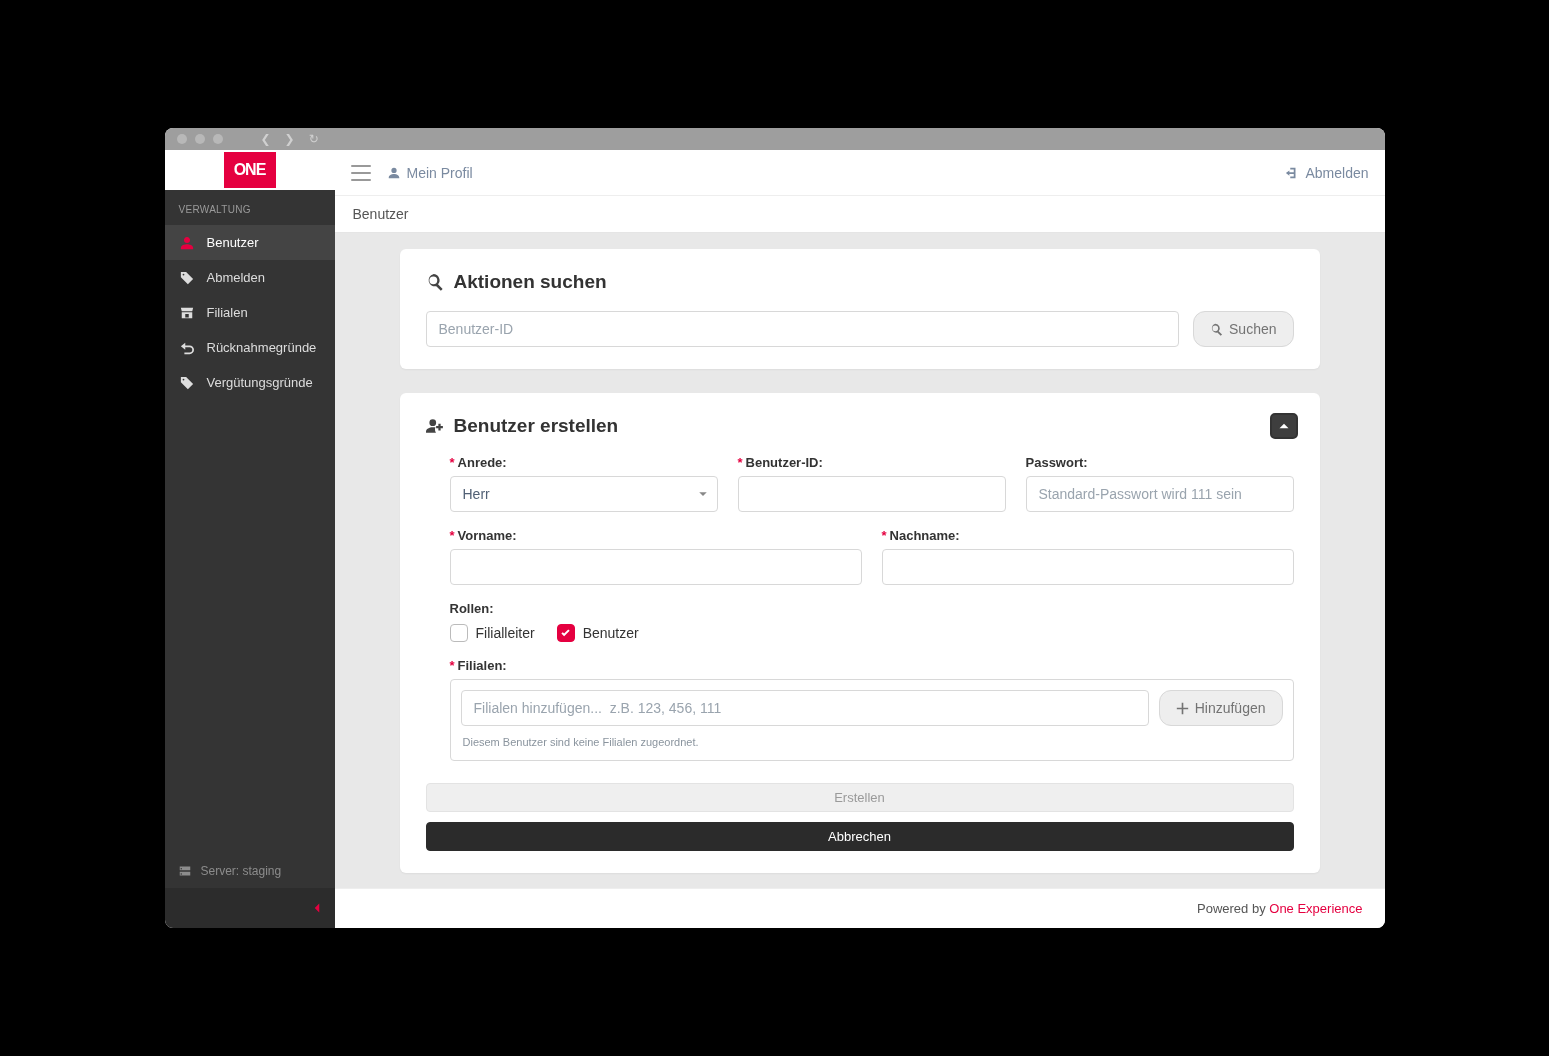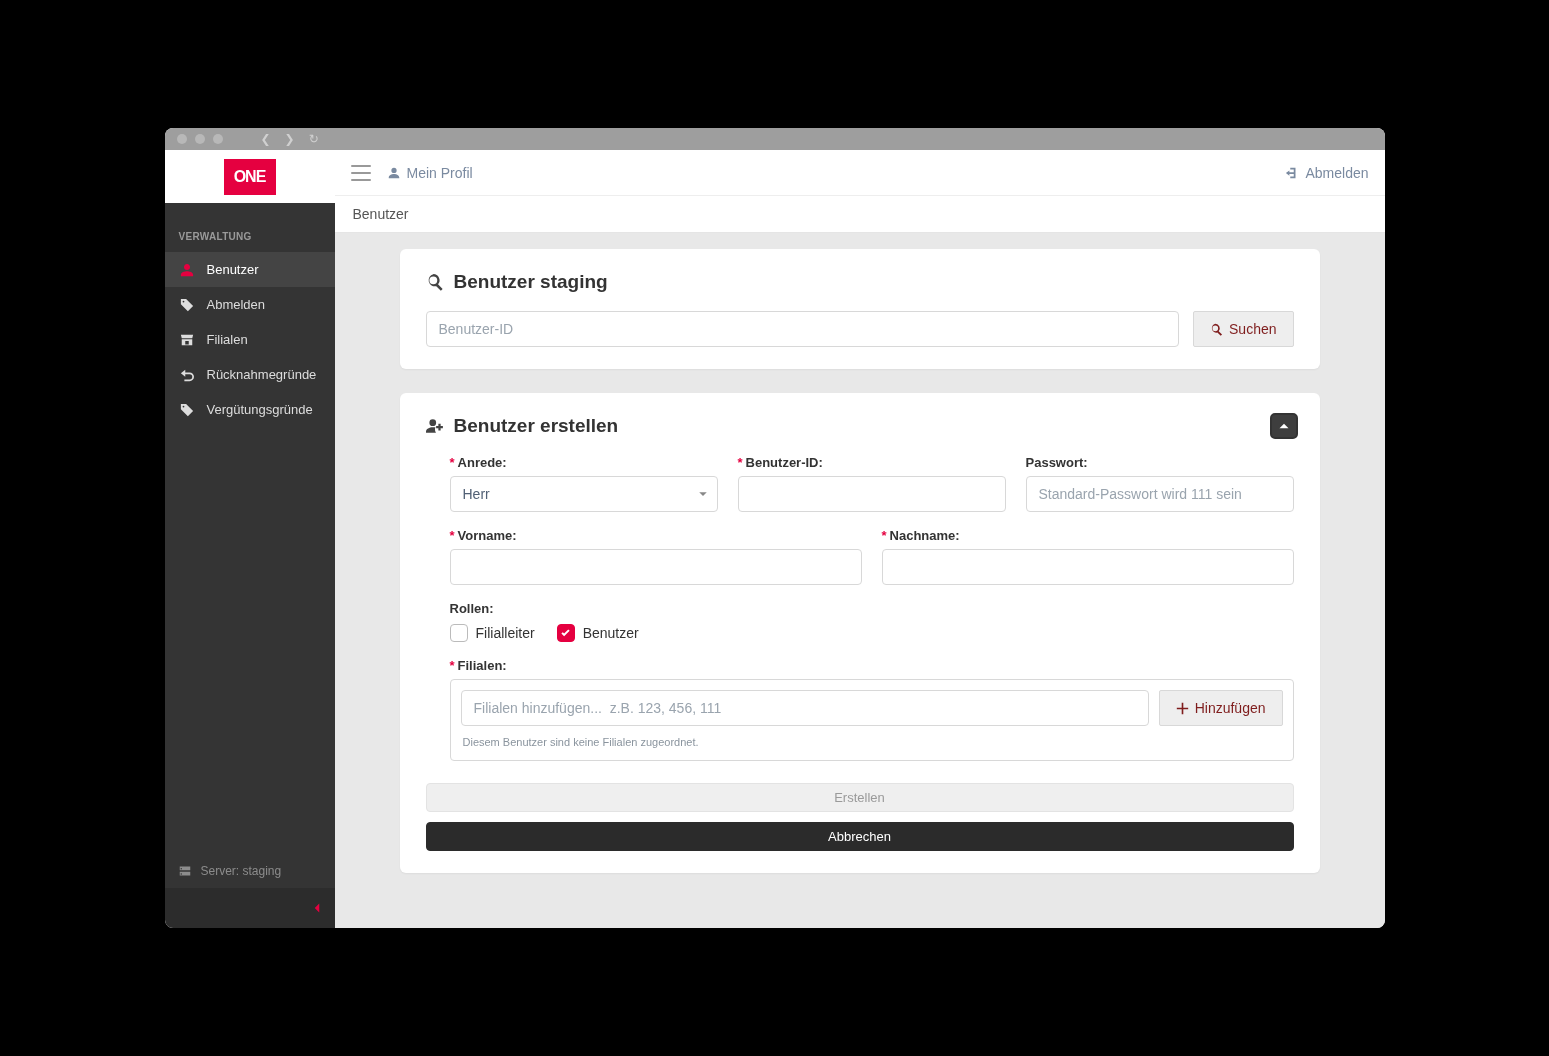--- a/index.html
+++ b/index.html
@@ -4,23 +4,23 @@
 <style>
 * { box-sizing: border-box; margin: 0; padding: 0; }
 body { background: #000; font-family: -apple-system, "Segoe UI", "Helvetica Neue", Arial, sans-serif; width: 1549px; height: 1056px; display: flex; align-items: center; justify-content: center; }
 .window { width: 1220px; height: 800px; background: #fff; border-radius: 8px; overflow: hidden; display: flex; flex-direction: column; box-shadow: 0 10px 40px rgba(0,0,0,0.5); }
 .titlebar { height: 22px; background: #9e9e9e; display: flex; align-items: center; padding: 0 12px; gap: 8px; }
 .tldot { width: 10px; height: 10px; border-radius: 50%; background: #b8b8b8; }
 .tlnav { margin-left: 30px; display: flex; gap: 14px; color: #d0d0d0; font-size: 12px; }
 .tlnav span { cursor: default; }
 .app { flex: 1; display: flex; min-height: 0; }
 .sidebar { width: 170px; background: #343434; color: #c9c9c9; display: flex; flex-direction: column; position: relative; }
-.logo { height: 53px; background: #fff; display: flex; align-items: center; justify-content: center; }
+.logo { height: 40px; background: #fff; display: flex; align-items: center; justify-content: center; }
 .logo-badge { width: 52px; height: 36px; background: #e50040; color: #fff; display: flex; align-items: center; justify-content: center; font-weight: 900; font-size: 16px; letter-spacing: -1px; font-family: Impact, "Arial Black", sans-serif; }
-.nav-section-label { font-size: 10px; font-weight: 700; color: #9a9a9a; padding: 28px 14px 10px; letter-spacing: 0.3px; }
+.nav-section-label { font-size: 10px; font-weight: 400; color: #9a9a9a; padding: 14px 14px 10px; letter-spacing: 0.3px; }
 .nav-item { display: flex; align-items: center; gap: 12px; padding: 10px 14px; font-size: 13px; color: #ddd; cursor: pointer; }
 .nav-item.active { background: #444; color: #fff; }
 .nav-item.active .nav-icon { color: #e50040; }
 .nav-icon { width: 16px; display: inline-flex; justify-content: center; }
 .nav-icon svg { width: 14px; height: 14px; fill: currentColor; }
 .sidebar-spacer { flex: 1; }
 .server-line { display: flex; align-items: center; gap: 10px; padding: 10px 14px; font-size: 12px; color: #8c8c8c; }
 .server-line svg { width: 12px; height: 12px; fill: currentColor; }
 .collapse-bar { height: 40px; display: flex; align-items: center; justify-content: flex-end; padding-right: 12px; background: #2c2c2c; }
 .collapse-bar svg { width: 12px; height: 12px; fill: #e50040; }
@@ -35,21 +35,21 @@
 .content { flex: 1; background: #e8e8e8; overflow: auto; padding: 16px 24px 40px; }
 .card { background: #fff; border-radius: 6px; margin: 0 auto 24px; max-width: 920px; padding: 22px 26px; box-shadow: 0 1px 2px rgba(0,0,0,0.05); position: relative; }
 .card-title { display: flex; align-items: center; gap: 10px; font-size: 19px; font-weight: 700; color: #333; margin-bottom: 18px; }
 .card-title svg { width: 18px; height: 18px; fill: #444; }
 .collapse-toggle { position: absolute; right: 22px; top: 20px; width: 28px; height: 26px; border: 2px solid #333; border-radius: 5px; background: #3e3e3e; display: flex; align-items: center; justify-content: center; cursor: pointer; }
 .collapse-toggle svg { width: 12px; height: 12px; fill: #fff; }
 .input-row { display: flex; gap: 14px; }
 .input-row .text-input { flex: 1; }
 .text-input, .select-input { height: 36px; border: 1px solid #d8d8d8; border-radius: 4px; padding: 0 12px; font-size: 14px; color: #333; width: 100%; background: #fff; }
 .text-input::placeholder { color: #9aa4ae; }
-.btn { height: 36px; padding: 0 16px; border-radius: 2px; font-size: 14px; cursor: pointer; display: inline-flex; align-items: center; gap: 6px; border: 1px solid #d8d8d8; background: #eee; color: #7f1d1d; }
+.btn { height: 36px; padding: 0 16px; border-radius: 12px; font-size: 14px; cursor: pointer; display: inline-flex; align-items: center; gap: 6px; border: 1px solid #d8d8d8; background: #eee; color: #737373; }
 .btn svg { width: 13px; height: 13px; fill: currentColor; }
 .form-grid { display: grid; grid-template-columns: repeat(6, 1fr); gap: 16px 20px; margin-left: 24px; }
 .field { display: flex; flex-direction: column; gap: 6px; }
 .field.col2 { grid-column: span 2; }
 .field.col3 { grid-column: span 3; }
 .field.col6 { grid-column: span 6; }
 .field-label { font-size: 13px; font-weight: 700; color: #333; }
 .req { color: #e50040; margin-right: 3px; }
 .select-wrap { position: relative; border-radius: 8px; }
 .select-wrap .text-input { padding-right: 28px; color: #516075; }
@@ -170,21 +170,21 @@
 
       <div class="breadcrumb">Benutzer</div>
 
       <div class="content">
 
         <div class="card">
           <div class="card-title">
             <svg viewBox="0 0 16 16">
                 <path d="M6.5 1a5.5 5.5 0 014.2 9.1l4.1 4.1-1.6 1.6-4.1-4.1A5.5 5.5 0 116.5 1zm0 2a3.5 3.5 0 100 7 3.5 3.5 0 000-7z"></path>
               </svg>
-            <span>Benutzer staging</span>
+            <span>Aktionen suchen</span>
           </div>
           <div class="input-row">
             <input type="text" class="text-input" placeholder="Benutzer-ID" style="">
             <button class="btn">
               <svg viewBox="0 0 16 16">
                   <path d="M6.5 1a5.5 5.5 0 014.2 9.1l4.1 4.1-1.6 1.6-4.1-4.1A5.5 5.5 0 116.5 1zm0 2a3.5 3.5 0 100 7 3.5 3.5 0 000-7z"></path>
                 </svg>
               <span>Suchen</span>
             </button>
           </div>
@@ -267,15 +267,18 @@
           </div>
 
           <div class="action-row">
             <button class="btn-disabled">Erstellen</button>
             <button class="btn-primary-dark">Abbrechen</button>
           </div>
         </div>
 
       </div>
 
+      <div class="footer">
+        <span>Powered by </span><a href="#">One Experience</a>
+      </div>
     </div>
   </div>
 </div>
 
 </body></html>

